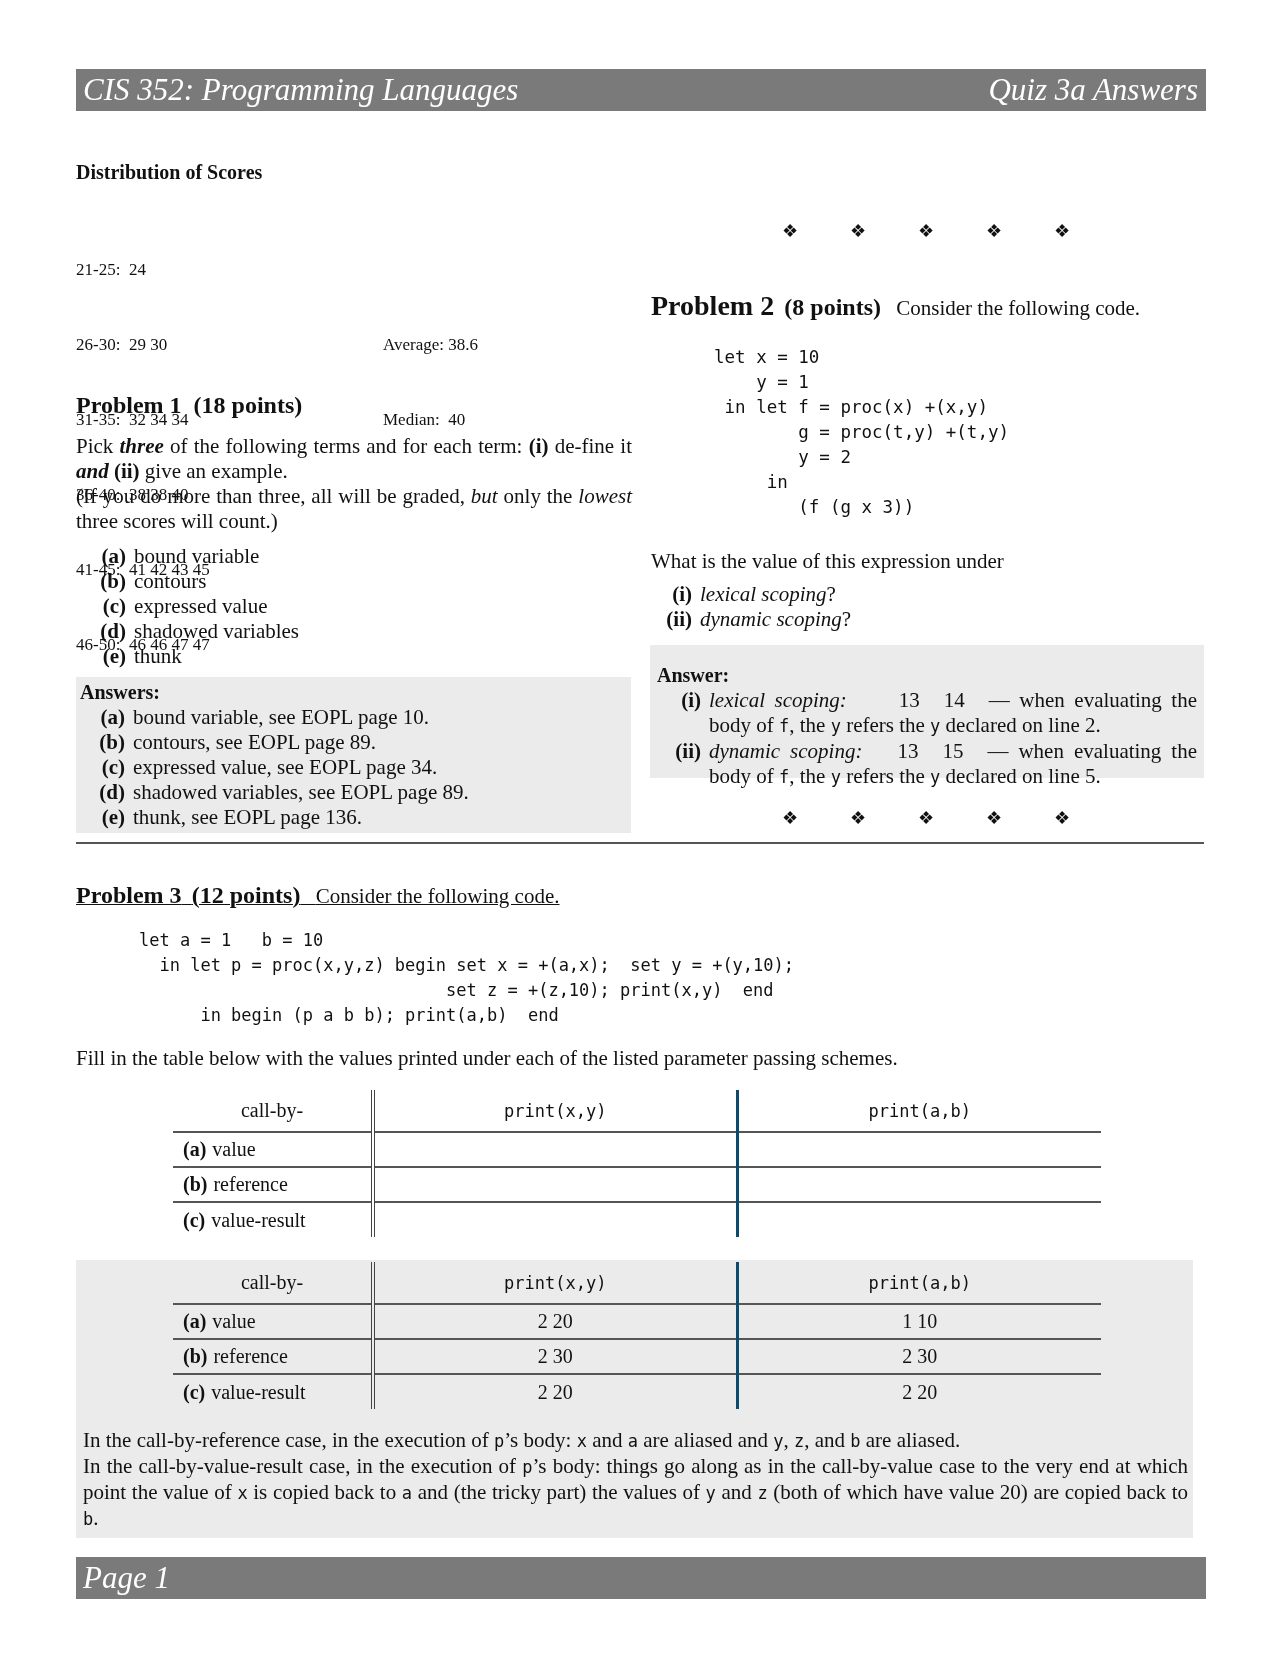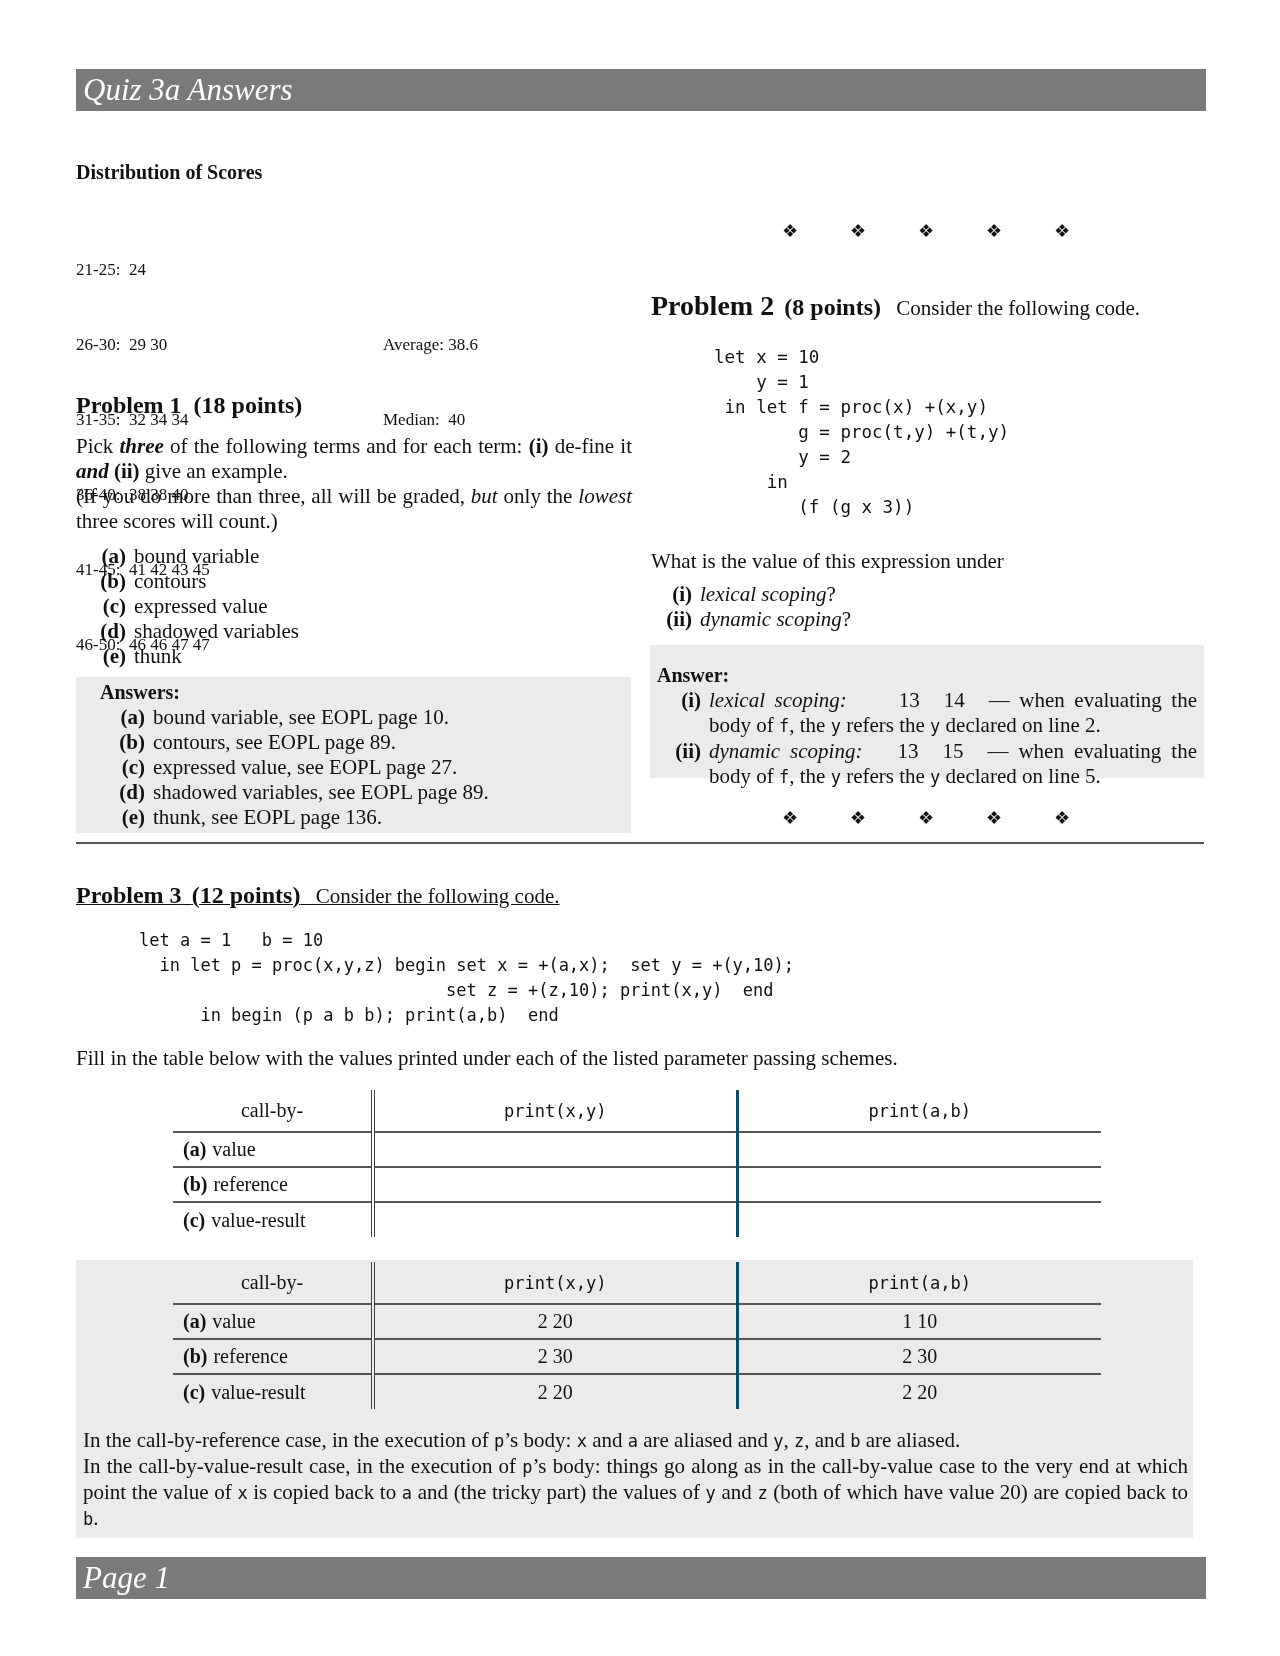--- a/index.html
+++ b/index.html
@@ -41,20 +41,21 @@
   table.pt .rowlbl b { font-weight: bold; margin-right: 6px; }
   table.pt td.c0 { text-align: left; padding-left: 10px; }
   table.pt th.c0 { text-align: center; }
   .hr { position: absolute; left: 76px; width: 1128px; height: 2px; background: #555; top: 842px; }
   code.i { font-family: "DejaVu Sans Mono", monospace; font-size: 17px; }
 </style>
 </head>
 <body>
 
 <div class="bar header-bar">
+  <span>CIS 352: Programming Languages</span>
   <span>Quiz 3a Answers</span>
 </div>
 
 <div class="abs heading" style="left:76px; top:161px; font-size:20px;">Distribution of Scores</div>
 <div class="abs dist" style="left:76px; top:207px;">
   <div><span>21-25:</span>  <span>24</span></div>
   <div><span>26-30:</span>  <span>29 30</span></div>
   <div><span>31-35:</span>  <span>32 34 34</span></div>
   <div><span>36-40:</span>  <span>38 38 40</span></div>
   <div><span>41-45:</span>  <span>41 42 43 45</span></div>
@@ -95,34 +96,34 @@
     </li>
   <li>
       <span class="lbl" style="width:30px">(d)</span>
       <span>shadowed variables</span>
     </li>
   <li>
       <span class="lbl" style="width:30px">(e)</span>
       <span>thunk</span>
     </li>
 </ul>
-<div class="abs shade" style="left:76px; top:677px; width:555px; height:156px; padding:3px 24px;">
+<div class="abs shade" style="left:76px; top:677px; width:555px; height:156px; padding:3px 4px;">
   <div class="heading txt" style="font-size:20px;">Answers:</div>
   <ul class="list" style="margin-left:15px;">
     <li>
         <span class="lbl" style="width:30px">(a)</span>
         <span>bound variable, see EOPL page 10.</span>
       </li>
     <li>
         <span class="lbl" style="width:30px">(b)</span>
         <span>contours, see EOPL page 89.</span>
       </li>
     <li>
         <span class="lbl" style="width:30px">(c)</span>
-        <span>expressed value, see EOPL page 27.</span>
+        <span>expressed value, see EOPL page 34.</span>
       </li>
     <li>
         <span class="lbl" style="width:30px">(d)</span>
         <span>shadowed variables, see EOPL page 89.</span>
       </li>
     <li>
         <span class="lbl" style="width:30px">(e)</span>
         <span>thunk, see EOPL page 136.</span>
       </li>
   </ul>

